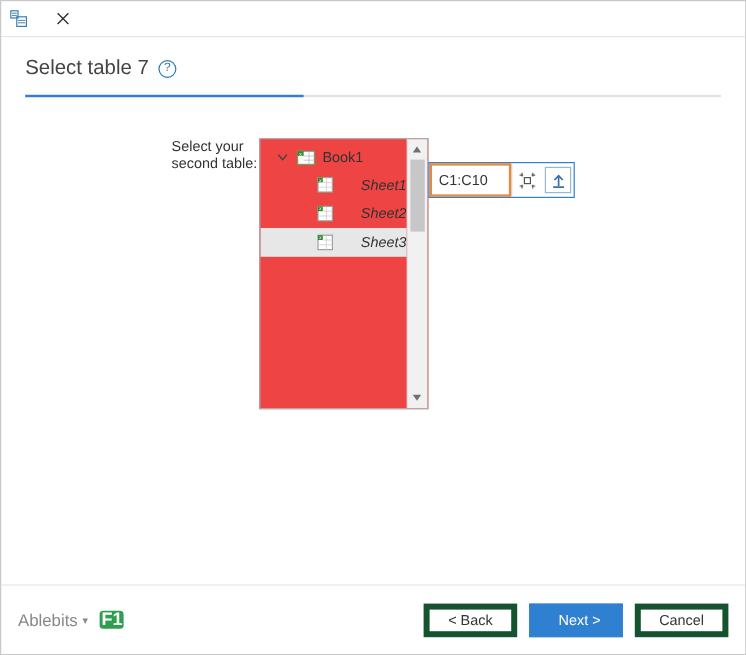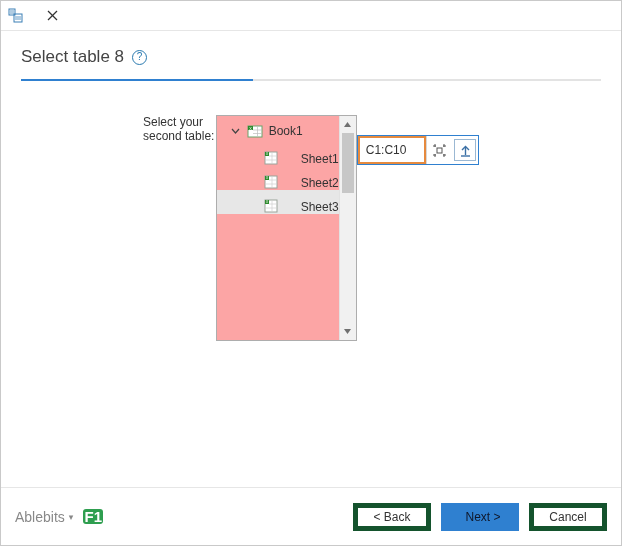--- a/index.html
+++ b/index.html
@@ -99,21 +99,21 @@
   .panel-label {
     font-size: 12px;
     color: #333;
     margin-bottom: 8px;
   }
 
   .tree-container {
     border: 1px solid #adadad;
     height: 226px;
     display: flex;
-    background: #fca5a5;
+    background: #ef4444;
   }
   .tree-scroll {
     flex: 1;
     overflow: hidden;
   }
   .tree {
     padding: 4px 0;
   }
   .tree-root {
     display: flex;
@@ -126,24 +126,25 @@
     width: 10px; height: 10px;
     display: inline-flex; align-items: center; justify-content: center;
     color: #555;
   }
   .wb-icon, .sh-icon {
     width: 16px; height: 16px;
     display: inline-flex; align-items: center; justify-content: center;
   }
   .tree-item {
     display: flex;
-    align-items: flex-end;
+    align-items: center;
     height: 24px;
     padding-left: 46px;
     gap: 22px;
+    font-style: italic;
   }
   .tree-item.selected {
     background: #e7e7e7;
   }
   .tree-label {
     font-size: 12px;
     color: #333;
   }
 
   .scrollbar {
@@ -249,21 +250,21 @@
     color: #333;
     font-size: 12px;
     display: inline-flex;
     align-items: center;
     justify-content: center;
     padding: 0 12px;
   }
   .btn.primary {
     background: #2f80d0;
     border-color: #2f80d0;
-    color: #0f172a;
+    color: #ffffff;
     padding-left: 18px;
   }
 </style>
 </head>
 <body>
 
 <div class="window">
 
   <div class="titlebar">
     <span class="app-icon">
@@ -279,21 +280,21 @@
     <span class="close">
       <svg width="11" height="11" viewBox="0 0 11 11">
         <line x1="1" y1="1" x2="10" y2="10" stroke="#333" stroke-width="1.2"></line>
         <line x1="10" y1="1" x2="1" y2="10" stroke="#333" stroke-width="1.2"></line>
       </svg>
     </span>
   </div>
 
   <div class="header">
     <h1>
-      <span>Select table 8</span>
+      <span>Select table 7</span>
       <span class="help-icon">?</span>
     </h1>
     <div class="progress">
       <div class="fill" style="width: 40%;"></div>
     </div>
   </div>
 
   <div class="body">
     <div class="panel">
       <div class="panel-label">Select your second table:</div>

